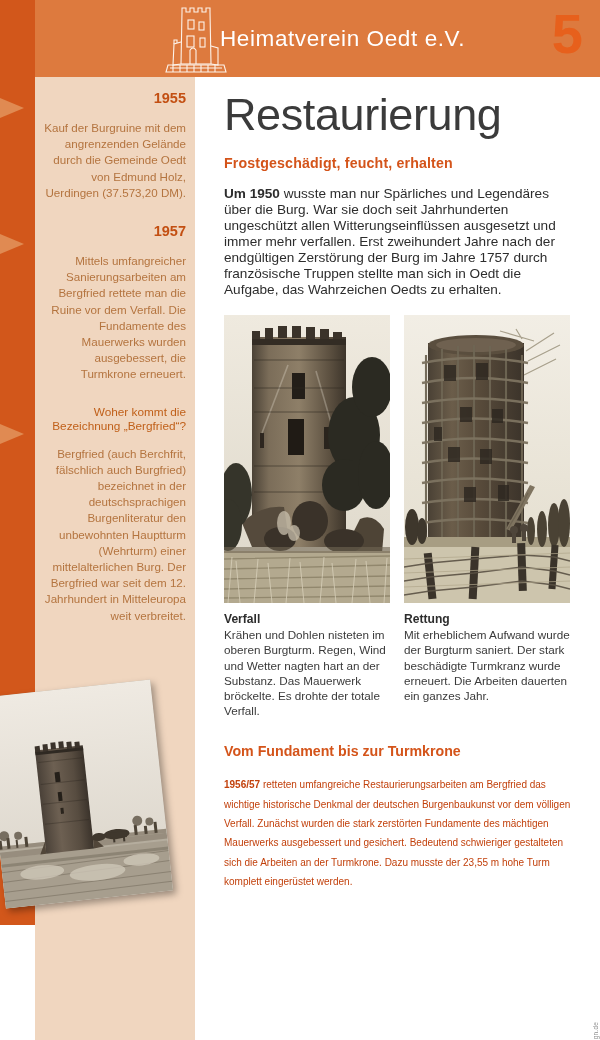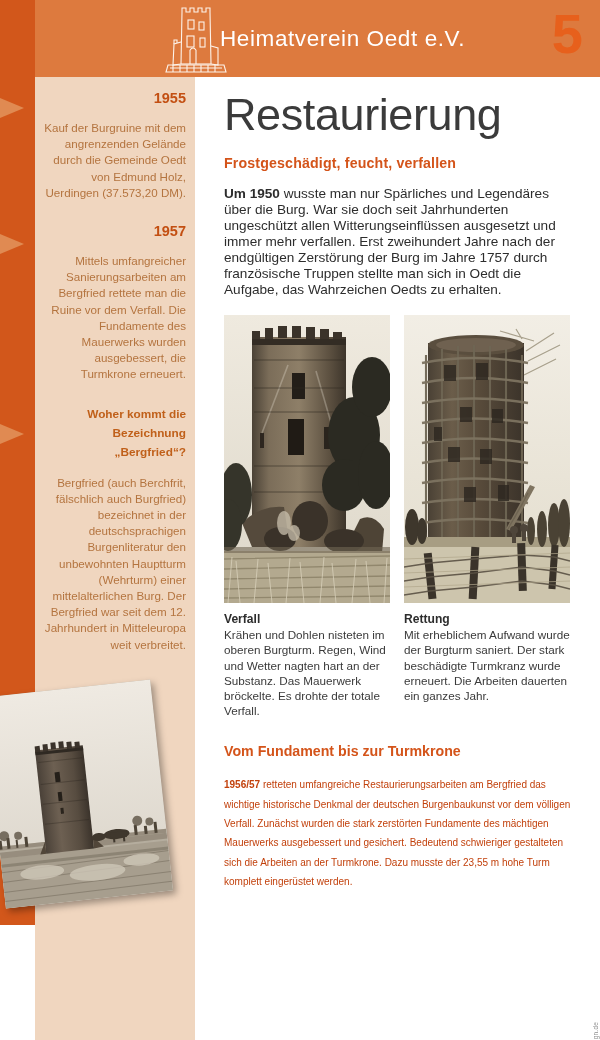--- a/index.html
+++ b/index.html
@@ -79,22 +79,22 @@
     color: #c34f12;
     margin-bottom: 14px;
   }
   .sb-text {
     font-size: 11.6px;
     line-height: 16.2px;
     color: #b4743f;
     margin-bottom: 22px;
   }
   .sb-q {
-    font-size: 11.8px; font-weight: 700;
-    line-height: 19px;
+    font-size: 11.8px; font-weight: 400;
+    line-height: 14px;
     color: #c0601a;
     margin-bottom: 13px;
   }
 
   
   .tilt-photo {
     position: absolute;
     left: -6px; top: 688px;
     width: 168px; height: 212px;
     transform: rotate(-6.2deg);
@@ -324,21 +324,21 @@
         <ellipse cx="40" cy="180" rx="22" ry="7"></ellipse>
         <ellipse cx="95" cy="186" rx="28" ry="8"></ellipse>
         <ellipse cx="140" cy="178" rx="18" ry="6"></ellipse>
       </g>
     </svg>
   </div>
 
   <div class="main">
     <div class="main-inner">
       <div class="page-title">Restaurierung</div>
-      <div class="sub-head">Frostgeschädigt, feucht, verfallen</div>
+      <div class="sub-head">Frostgeschädigt, feucht, erhalten</div>
       <p class="body-text"><b>Um 1950</b><span> wusste man nur Spärliches und Legendäres über die Burg. War sie doch seit Jahrhunderten ungeschützt allen Witterungs­einflüssen ausgesetzt und immer mehr verfallen. Erst zweihundert Jahre nach der endgültigen Zerstörung der Burg im Jahre 1757 durch französische Truppen stellte man sich in Oedt die Aufgabe, das Wahrzeichen Oedts zu erhalten.</span></p>
 
       <div class="photo-row">
 
         <div class="photo-col">
           <div class="photo-frame">
             <svg width="166" height="288" viewBox="0 0 166 288" aria-hidden="true">
               <defs>
                 <linearGradient id="skyB" x1="0" y1="0" x2="0" y2="1">
                   <stop offset="0%" stop-color="#efeadf"></stop>

